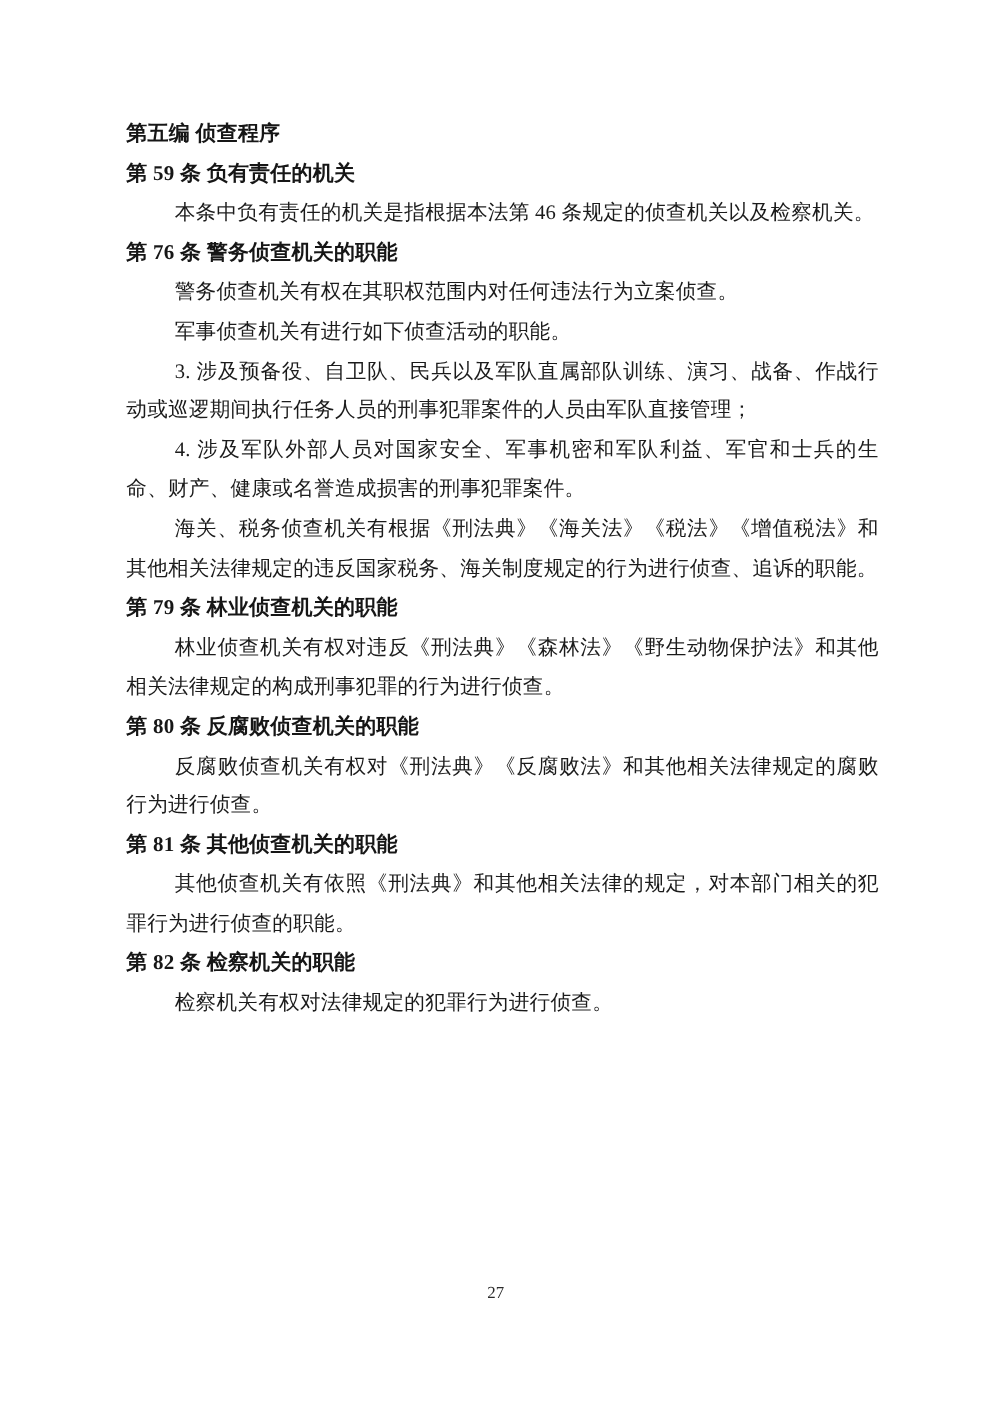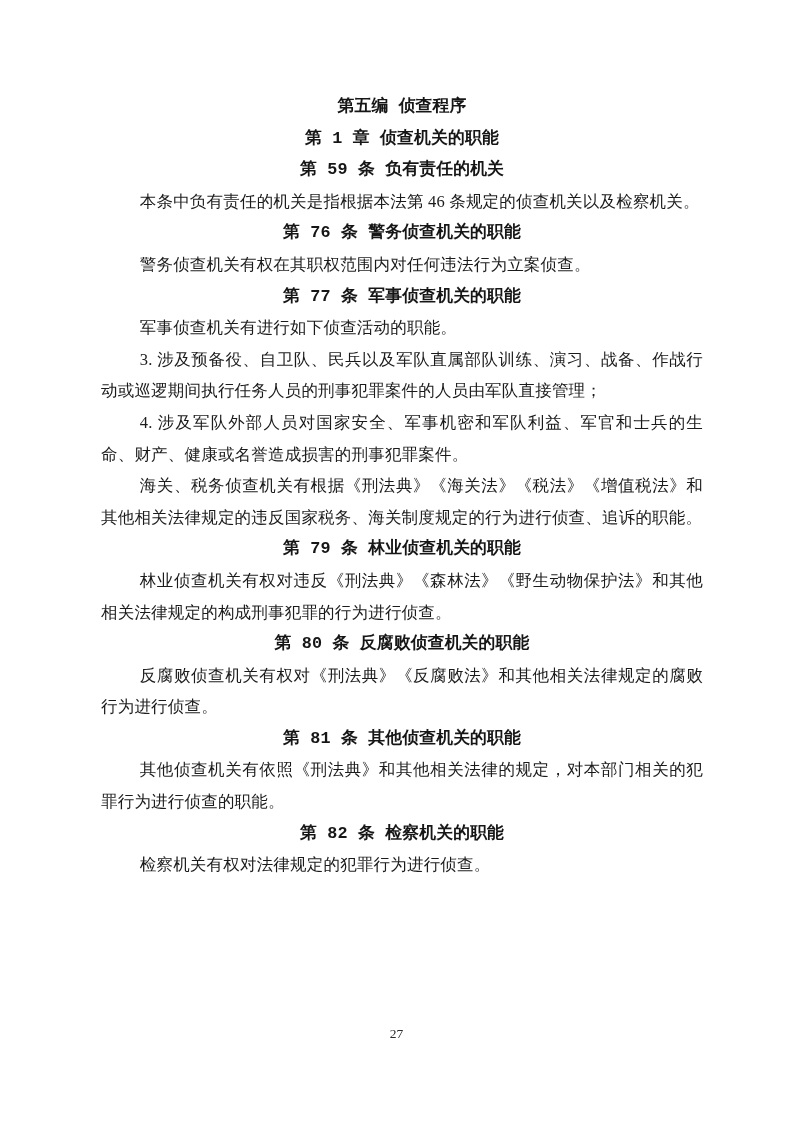--- a/index.html
+++ b/index.html
@@ -16,23 +16,22 @@
     background: #ffffff;
   }
   .content {
     position: absolute;
     top: 91px; left: 101px;
     width: 602px;
     font-size: 16.5px;
     line-height: 31.6px;
   }
   .h {
-    font-family: Liberation Mono, monospace;
+    font-family: Liberation Serif, serif;
     font-weight: 700;
-    text-align: center;
     font-size: 16.8px;
     letter-spacing: 0.2px;
     color: #161616;
   }
   .para {
     text-align: justify;
     text-indent: 2.35em;
     letter-spacing: 0.2px;
   }
   .pagenum {
@@ -44,26 +43,24 @@
     color: #2a2a2a;
     font-family: "Liberation Serif", "DejaVu Serif", serif;
   }
 </style>
 </head>
 <body>
 
 <div class="page">
   <div class="content">
     <div class="h">第五编 侦查程序</div>
-    <div class="h">第 1 章 侦查机关的职能</div>
     <div class="h">第 59 条 负有责任的机关</div>
     <div class="para">本条中负有责任的机关是指根据本法第 46 条规定的侦查机关以及检察机关。</div>
     <div class="h">第 76 条 警务侦查机关的职能</div>
     <div class="para">警务侦查机关有权在其职权范围内对任何违法行为立案侦查。</div>
-    <div class="h">第 77 条 军事侦查机关的职能</div>
     <div class="para">军事侦查机关有进行如下侦查活动的职能。</div>
     <div class="para">3. 涉及预备役、自卫队、民兵以及军队直属部队训练、演习、战备、作战行动或巡逻期间执行任务人员的刑事犯罪案件的人员由军队直接管理；</div>
     <div class="para">4. 涉及军队外部人员对国家安全、军事机密和军队利益、军官和士兵的生命、财产、健康或名誉造成损害的刑事犯罪案件。</div>
     <div class="para">海关、税务侦查机关有根据《刑法典》《海关法》《税法》《增值税法》和其他相关法律规定的违反国家税务、海关制度规定的行为进行侦查、追诉的职能。</div>
     <div class="h">第 79 条 林业侦查机关的职能</div>
     <div class="para">林业侦查机关有权对违反《刑法典》《森林法》《野生动物保护法》和其他相关法律规定的构成刑事犯罪的行为进行侦查。</div>
     <div class="h">第 80 条 反腐败侦查机关的职能</div>
     <div class="para">反腐败侦查机关有权对《刑法典》《反腐败法》和其他相关法律规定的腐败行为进行侦查。</div>
     <div class="h">第 81 条 其他侦查机关的职能</div>
     <div class="para">其他侦查机关有依照《刑法典》和其他相关法律的规定，对本部门相关的犯罪行为进行侦查的职能。</div>

